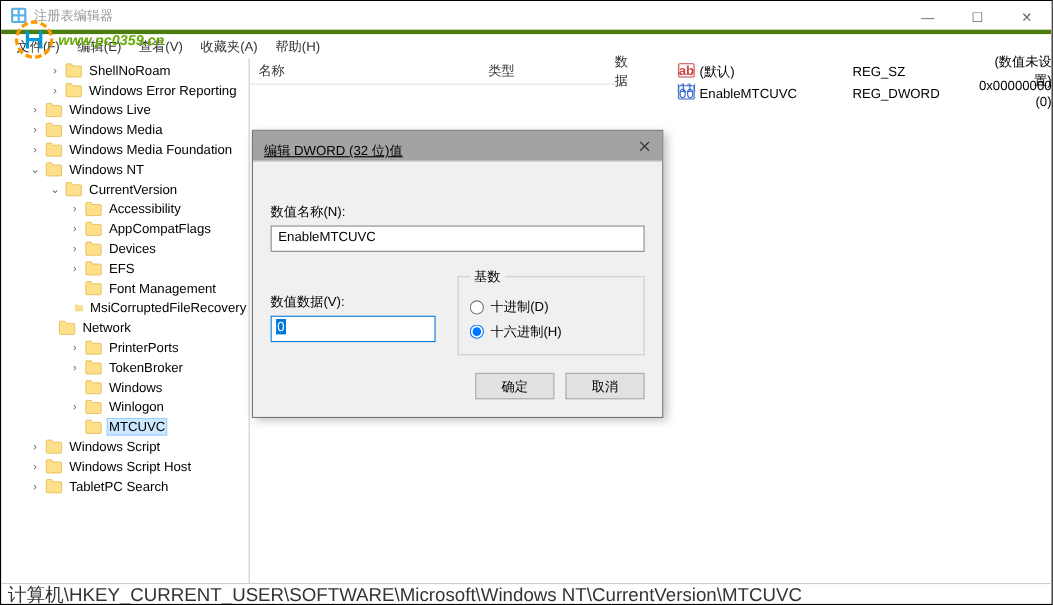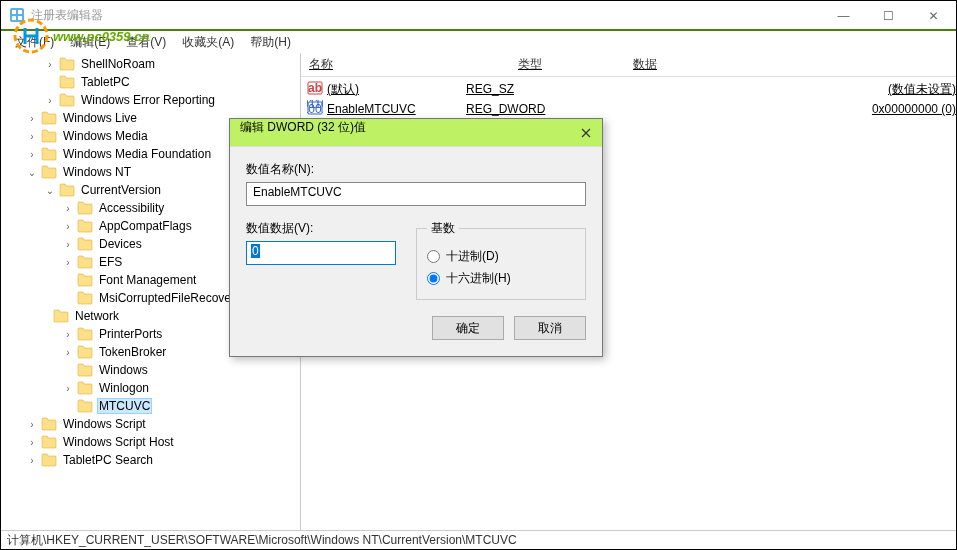--- a/index.html
+++ b/index.html
@@ -1,62 +1,62 @@
 <!DOCTYPE html>
 <html><head>
 <meta charset="utf-8">
 <style>
 * { margin: 0; padding: 0; box-sizing: border-box; font-family: "Microsoft YaHei", "Segoe UI", sans-serif; font-size: 12px; }
 body { width: 957px; height: 550px; background: #fff; position: relative; overflow: hidden; border: 1px solid #000; }
 
-.titlebar { height: 30px; background: #fff; display: flex; align-items: center; padding-left: 8px; border-bottom: 2px solid #4d7c0f; position: relative; }
+.titlebar { height: 30px; background: #fff; display: flex; align-items: center; padding-left: 8px; border-bottom: 4px solid #4d7c0f; position: relative; }
 .titlebar-icon { width: 16px; height: 16px; margin-right: 6px; }
 .titlebar-title { color: #999; }
 .titlebar-buttons { position: absolute; right: 0; top: 0; display: flex; }
 .titlebar-btn { width: 45px; height: 30px; display: flex; align-items: center; justify-content: center; color: #666; }
 
 .watermark { position: absolute; top: 15px; left: 10px; z-index: 5; pointer-events: none; display: flex; align-items: center; }
 .wm-logo { width: 40px; height: 40px; }
 .wm-text { display: flex; flex-direction: column; margin-left: 2px; }
 .wm-cn { color: #ff9900; font-size: 20px; font-weight: bold; font-style: italic; text-shadow: 1px 1px 0 #fff; }
 .wm-url { color: #66aa00; font-size: 13px; font-weight: bold; font-style: italic; }
 
 .menubar { height: 22px; display: flex; align-items: center; padding-left: 6px; font-size: 12px; color: #333; }
 .menu-item { padding: 2px 8px; }
 
 .workspace { display: flex; height: 477px; }
 .tree-pane { width: 300px; border-right: 1px solid #ccc; overflow-y: auto; overflow-x: hidden; padding-top: 2px; position: relative; }
-.list-pane { flex: 1; display: flex; flex-direction: column; text-decoration: underline; }
+.list-pane { flex: 1; display: flex; flex-direction: row; }
 
 .tree-item { display: flex; align-items: center; height: 18px; white-space: nowrap; }
 .tree-toggle { width: 14px; height: 14px; display: flex; align-items: center; justify-content: center; color: #666; font-size: 10px; margin-right: 2px; }
 .tree-blank { width: 16px; }
 .folder-icon { width: 16px; height: 14px; margin-right: 4px; }
 .tree-label { padding: 0 2px; }
 .tree-label.selected { background: #cce8ff; border: 1px solid #99d1ff; padding: 0 1px; }
 
 .list-header { display: flex; height: 24px; border-bottom: 1px solid #e0e0e0; align-items: center; }
 .list-col { padding-left: 8px; color: #333; }
 .col-name { width: 165px; }
 .col-type { width: 115px; margin-left: 44px; }
 .col-data { flex: 1; }
 .list-body { flex: 1; padding-top: 2px; }
-.list-row { display: flex; height: 20px; align-items: center; }
+.list-row { display: flex; height: 20px; align-items: center; margin-left: 39px; }
 .val-icon { width: 16px; height: 16px; margin-left: 6px; margin-right: 4px; }
 .val-name { width: 139px; }
 .val-type { width: 115px; }
 .val-data { flex: 1; text-align: right; }
 
-.status-bar { height: 20px; border-top: 1px solid #ccc; padding-left: 6px; display: flex; align-items: center; font-size: 12px; color: #333; }
+.status-bar { height: 20px; border-top: 1px solid #ccc; padding-left: 6px; display: flex; align-items: center; font-size: 17px; color: #333; }
 
 .dialog { position: absolute; left: 228px; top: 117px; width: 374px; background: #f0f0f0; border: 1px solid #777; box-shadow: 3px 3px 8px rgba(0,0,0,0.25); z-index: 10; }
-.dlg-title { height: 28px; display: flex; align-items: flex-start; padding-left: 10px; background: #bef264; border-bottom: 1px solid #ddd; position: relative; }
+.dlg-title { height: 28px; display: flex; align-items: flex-end; padding-left: 10px; background: #a3a3a3; border-bottom: 1px solid #ddd; position: relative; text-decoration: underline; }
 .dlg-close { position: absolute; right: 6px; top: 4px; width: 20px; height: 20px; display: flex; align-items: center; justify-content: center; }
 .dlg-body { padding: 14px 16px 4px 16px; }
-.dlg-label { margin-bottom: 4px; }
+.dlg-label { margin-bottom: 4px; margin-top: 23px; }
 .dlg-field { width: 100%; height: 24px; border: 1px solid #888; padding: 2px 6px; margin-bottom: 14px; background: #fff; }
 .dlg-row2 { display: flex; gap: 16px; }
 .dlg-col-left { flex: 1; }
 .dlg-value { width: 150px; height: 24px; border: 1px solid #0078d7; padding: 2px 4px; background: #fff; }
 .dlg-value .sel { background: #0078d7; color: #fff; padding: 0 1px; }
 .dlg-fieldset { border: 1px solid #ccc; padding: 8px 10px 10px 10px; width: 170px; }
 .dlg-fieldset legend { padding: 0 4px; margin-top: 28px; }
 .radio-row { display: flex; align-items: center; height: 22px; }
 .radio-row input { margin-right: 6px; }
 .dlg-buttons { display: flex; justify-content: flex-end; gap: 10px; padding: 12px 16px 16px 16px; }
@@ -105,27 +105,20 @@
 </div>
 
 <div class="workspace">
   <div class="tree-pane" id="tree">
       <div class="tree-item" style="padding-left: 42px;">
         <span class="tree-toggle">›</span>
         <svg class="folder-icon" viewBox="0 0 16 14">
           <path d="M1 3 L1 12 Q1 13 2 13 L14 13 Q15 13 15 12 L15 4 Q15 3 14 3 L7 3 L6 1 L2 1 Q1 1 1 2 Z" fill="#ffe08a" stroke="#d4a017" stroke-width="0.5"></path>
         </svg>
         <span class="tree-label">ShellNoRoam</span>
-      </div>
-      <div class="tree-item" style="padding-left: 42px;">
-        <span class="tree-blank"></span>
-        <svg class="folder-icon" viewBox="0 0 16 14">
-          <path d="M1 3 L1 12 Q1 13 2 13 L14 13 Q15 13 15 12 L15 4 Q15 3 14 3 L7 3 L6 1 L2 1 Q1 1 1 2 Z" fill="#ffe08a" stroke="#d4a017" stroke-width="0.5"></path>
-        </svg>
-        <span class="tree-label">TabletPC</span>
       </div>
       <div class="tree-item" style="padding-left: 42px;">
         <span class="tree-toggle">›</span>
         <svg class="folder-icon" viewBox="0 0 16 14">
           <path d="M1 3 L1 12 Q1 13 2 13 L14 13 Q15 13 15 12 L15 4 Q15 3 14 3 L7 3 L6 1 L2 1 Q1 1 1 2 Z" fill="#ffe08a" stroke="#d4a017" stroke-width="0.5"></path>
         </svg>
         <span class="tree-label">Windows Error Reporting</span>
       </div>
       <div class="tree-item" style="padding-left: 24px;">
         <span class="tree-toggle">›</span>

